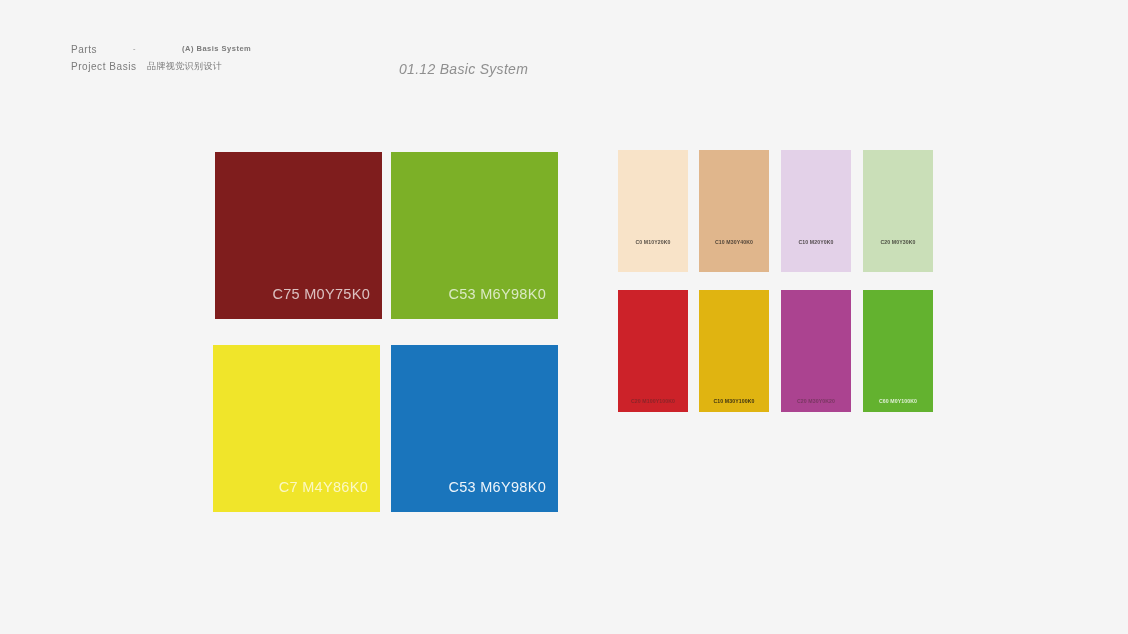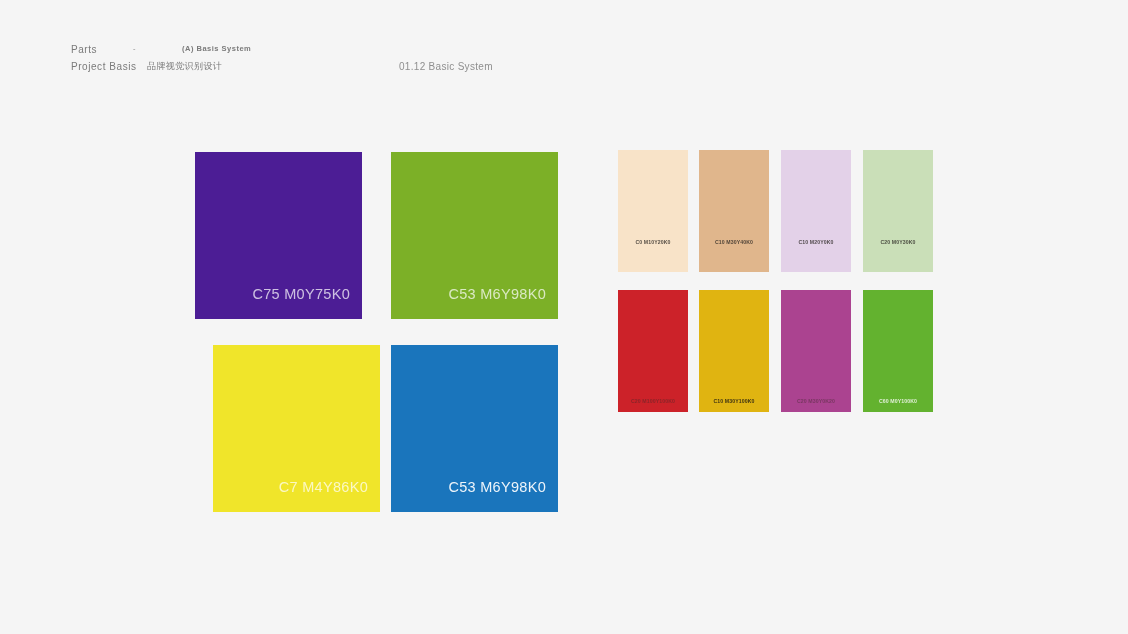--- a/index.html
+++ b/index.html
@@ -64,23 +64,24 @@
     left: 76px;
     top: -1px;
     font-size: 9px;
     letter-spacing: 0.4px;
     color: #7a7a7a;
   }
   .hdr-right {
     position: absolute;
     left: 328px;
     top: 0px;
-    font-size: 10px;
+    font-size: 14px;
     letter-spacing: 0.3px;
     color: #8f8f8f;
+    font-style: italic;
   }
 
   
   #primary-swatches {
     position: absolute;
     left: 195px;
     top: 152px;
     width: 363px;
     height: 360px;
   }
@@ -156,21 +157,21 @@
   <div class="hdr-row row2">
     <span class="hdr-label">Project Basis</span>
     <span class="hdr-value-cn">品牌视觉识别设计</span>
     <span class="hdr-right">01.12  Basic System</span>
   </div>
 
 </div>
 
 <div id="primary-swatches">
 
-  <div class="big-swatch c0" style="background: #4c1d95;">
+  <div class="big-swatch c0" style="background: #7f1d1d; margin-left: 20px;">
     <span class="big-label faint">C75 M0Y75K0</span>
   </div>
 
   <div class="big-swatch c1" style="background: rgb(124, 176, 39);">
     <span class="big-label faint">C53 M6Y98K0</span>
   </div>
 
   <div class="big-swatch c2" style="background: rgb(240, 229, 42); margin-left: 18px;">
     <span class="big-label faint">C7 M4Y86K0</span>
   </div>

